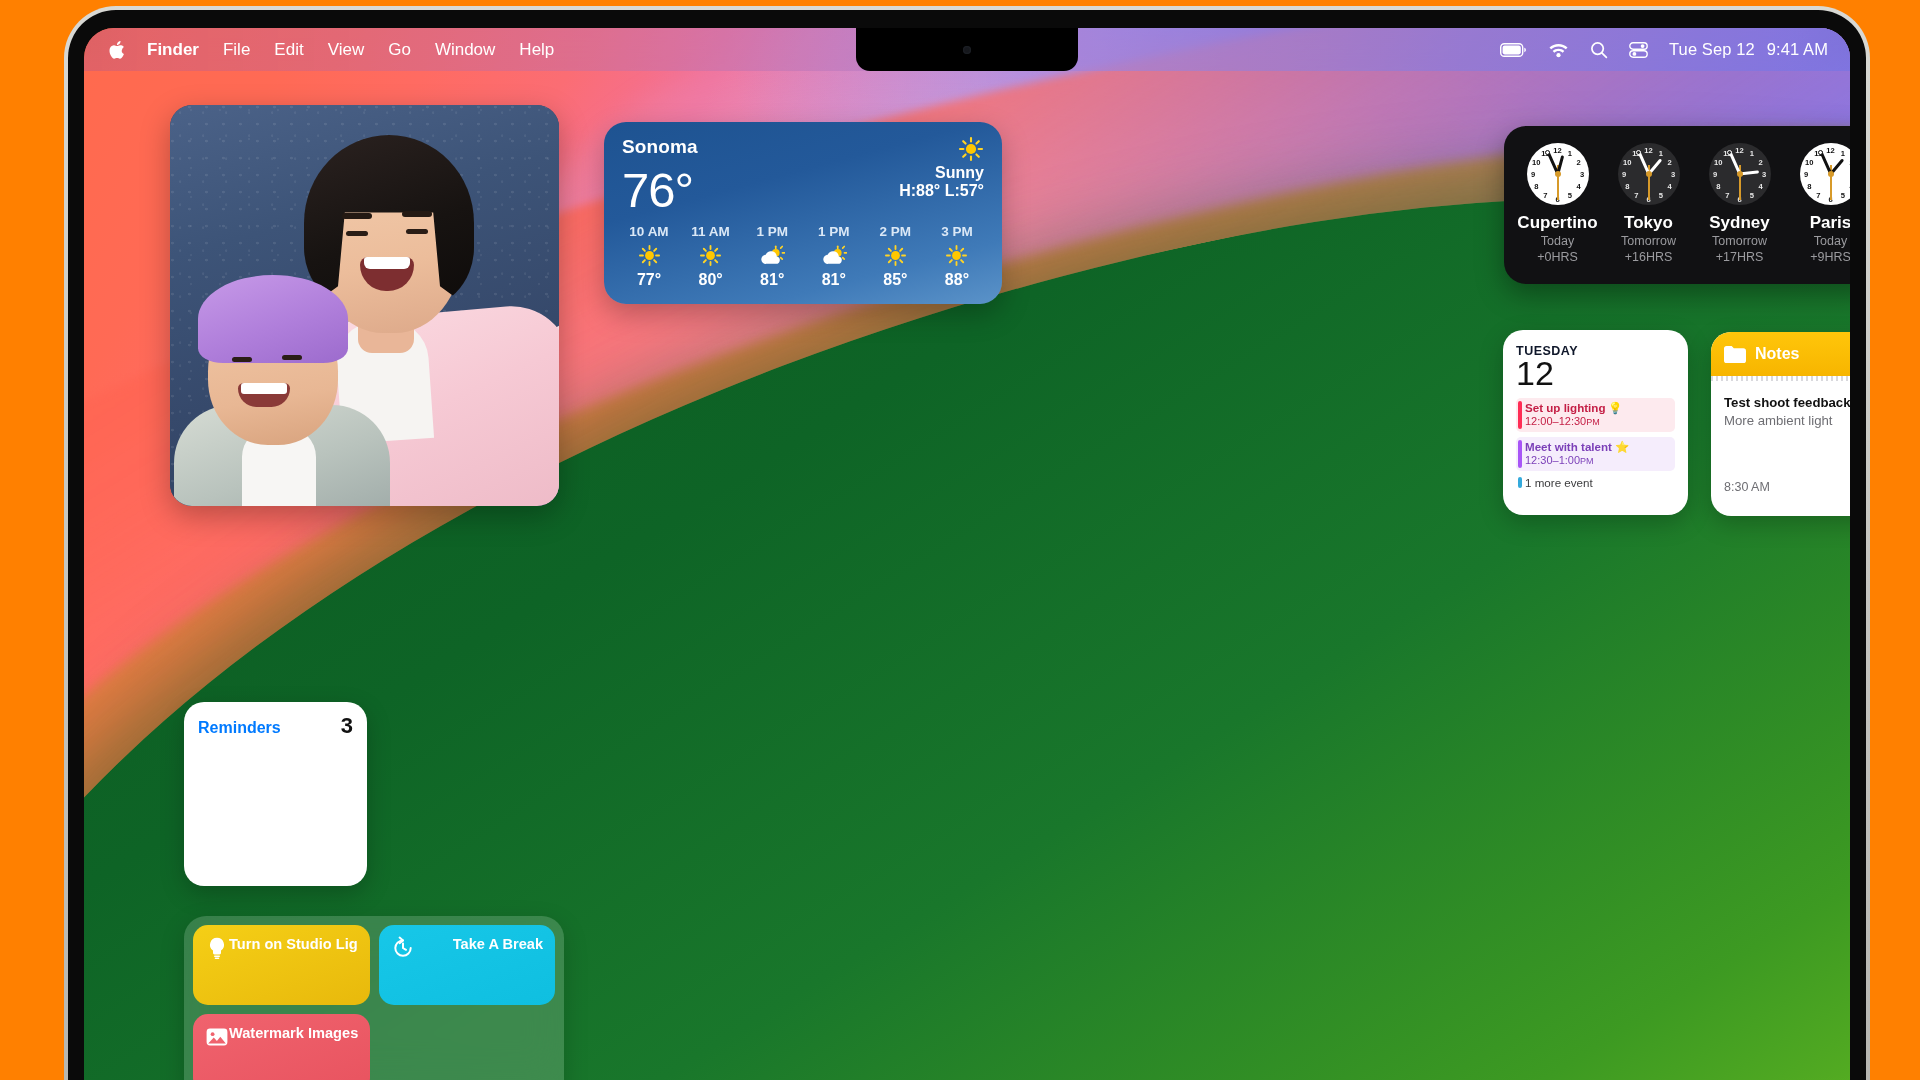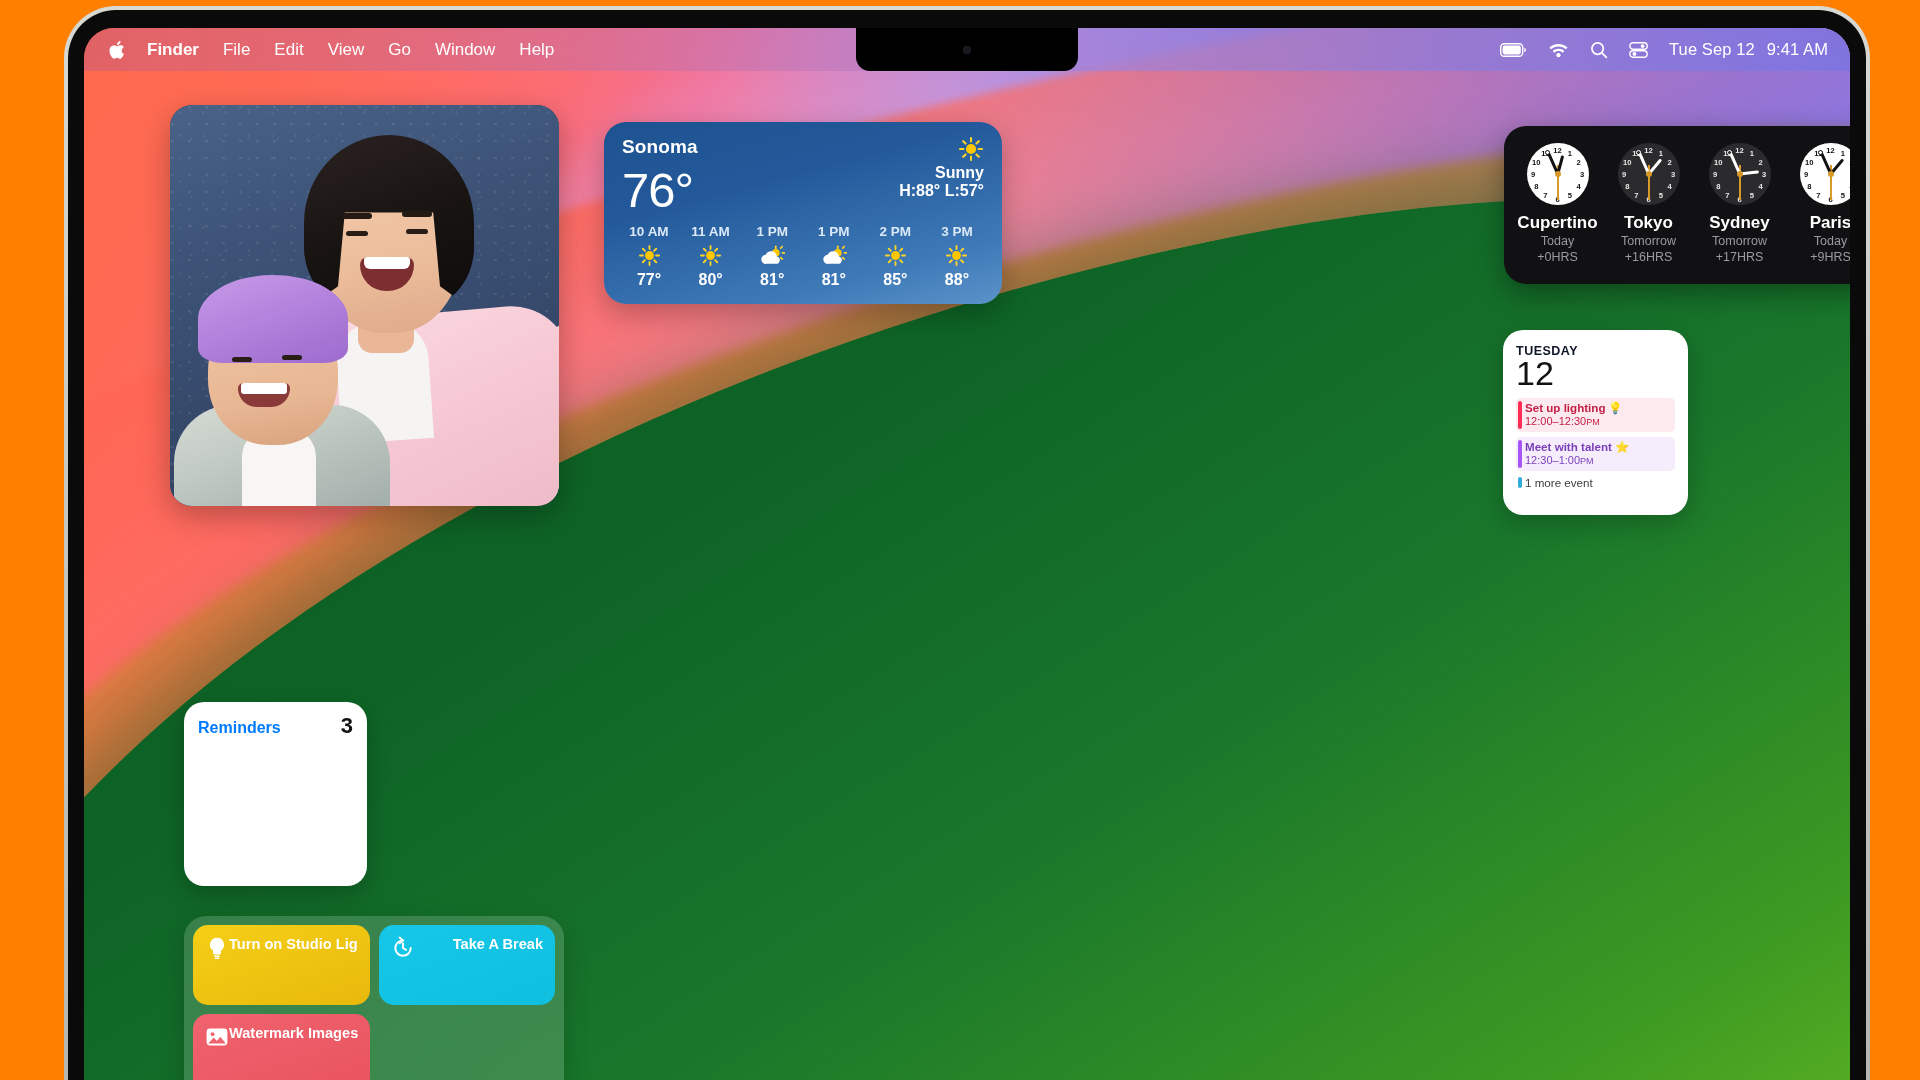--- a/index.html
+++ b/index.html
@@ -700,20 +700,36 @@
               <div class="ttl" style="color:#7b3fb8">Meet with talent ⭐</div>
               <div class="tm" style="color:#7b3fb8">12:30–1:00<span class="ap">PM</span></div>
             </div>
           </div>
         <div class="cal-more">
           <span class="bar"></span>
           <span>1 more event</span>
         </div>
       </div>
 
+      <div class="widget" id="w-notes">
+        <div class="notes-hd">
+          <span>
+            <svg width="22" height="17" viewBox="0 0 22 17" fill="#fff">
+                <path d="M0 2.6A2.6 2.6 0 012.6 0h5.1l2.1 2.3h9.6A2.6 2.6 0 0122 4.9v9.5a2.6 2.6 0 01-2.6 2.6H2.6A2.6 2.6 0 010 14.4V2.6z"></path>
+              </svg>
+          </span>
+          <span>Notes</span>
+        </div>
+        <div class="notes-dots"></div>
+        <div class="notes-body">
+          <div class="notes-t1">Test shoot feedback</div>
+          <div class="notes-t2">More ambient light</div>
+          <div class="notes-time">8:30 AM</div>
+        </div>
+      </div>
 
       <div class="widget" id="w-rem">
         <div class="rem-hd">
           <span class="rem-title">Reminders</span>
           <span class="rem-count">3</span>
         </div>
       </div>
 
       <div class="widget" id="w-short">
           <div class="sc" style="background: linear-gradient(160deg, rgb(245, 207, 22) 0%, rgb(232, 185, 12) 100%);">

